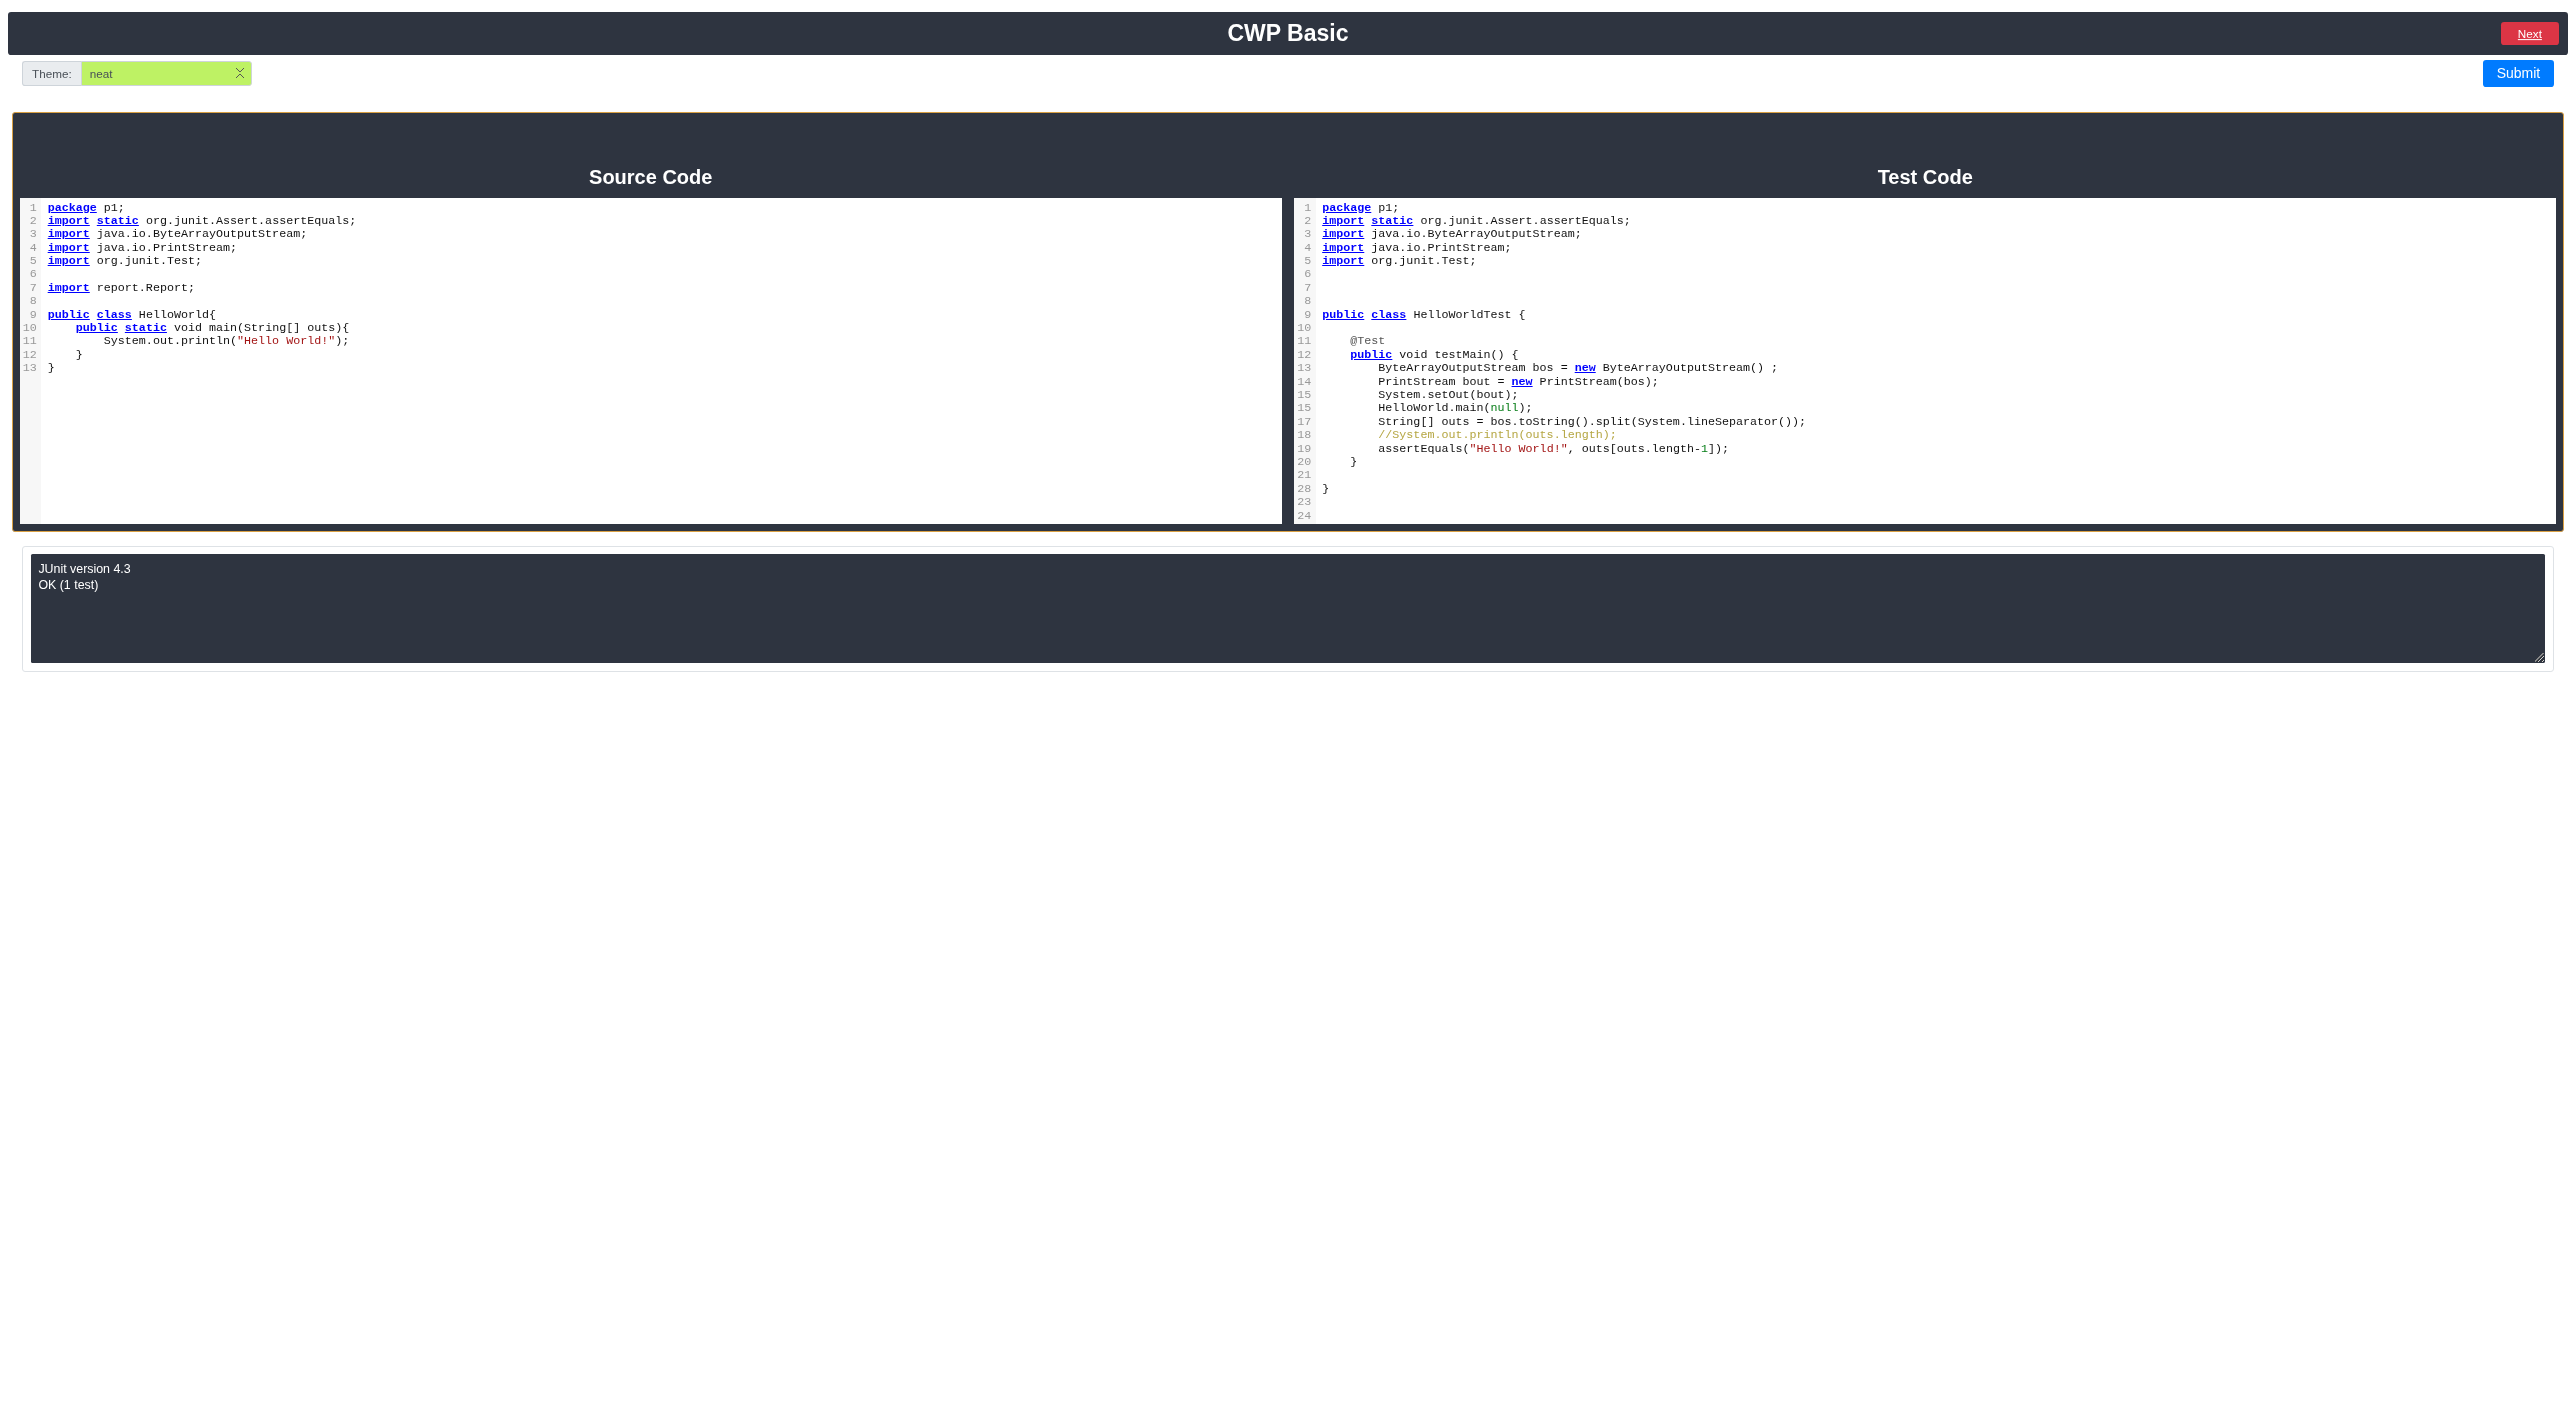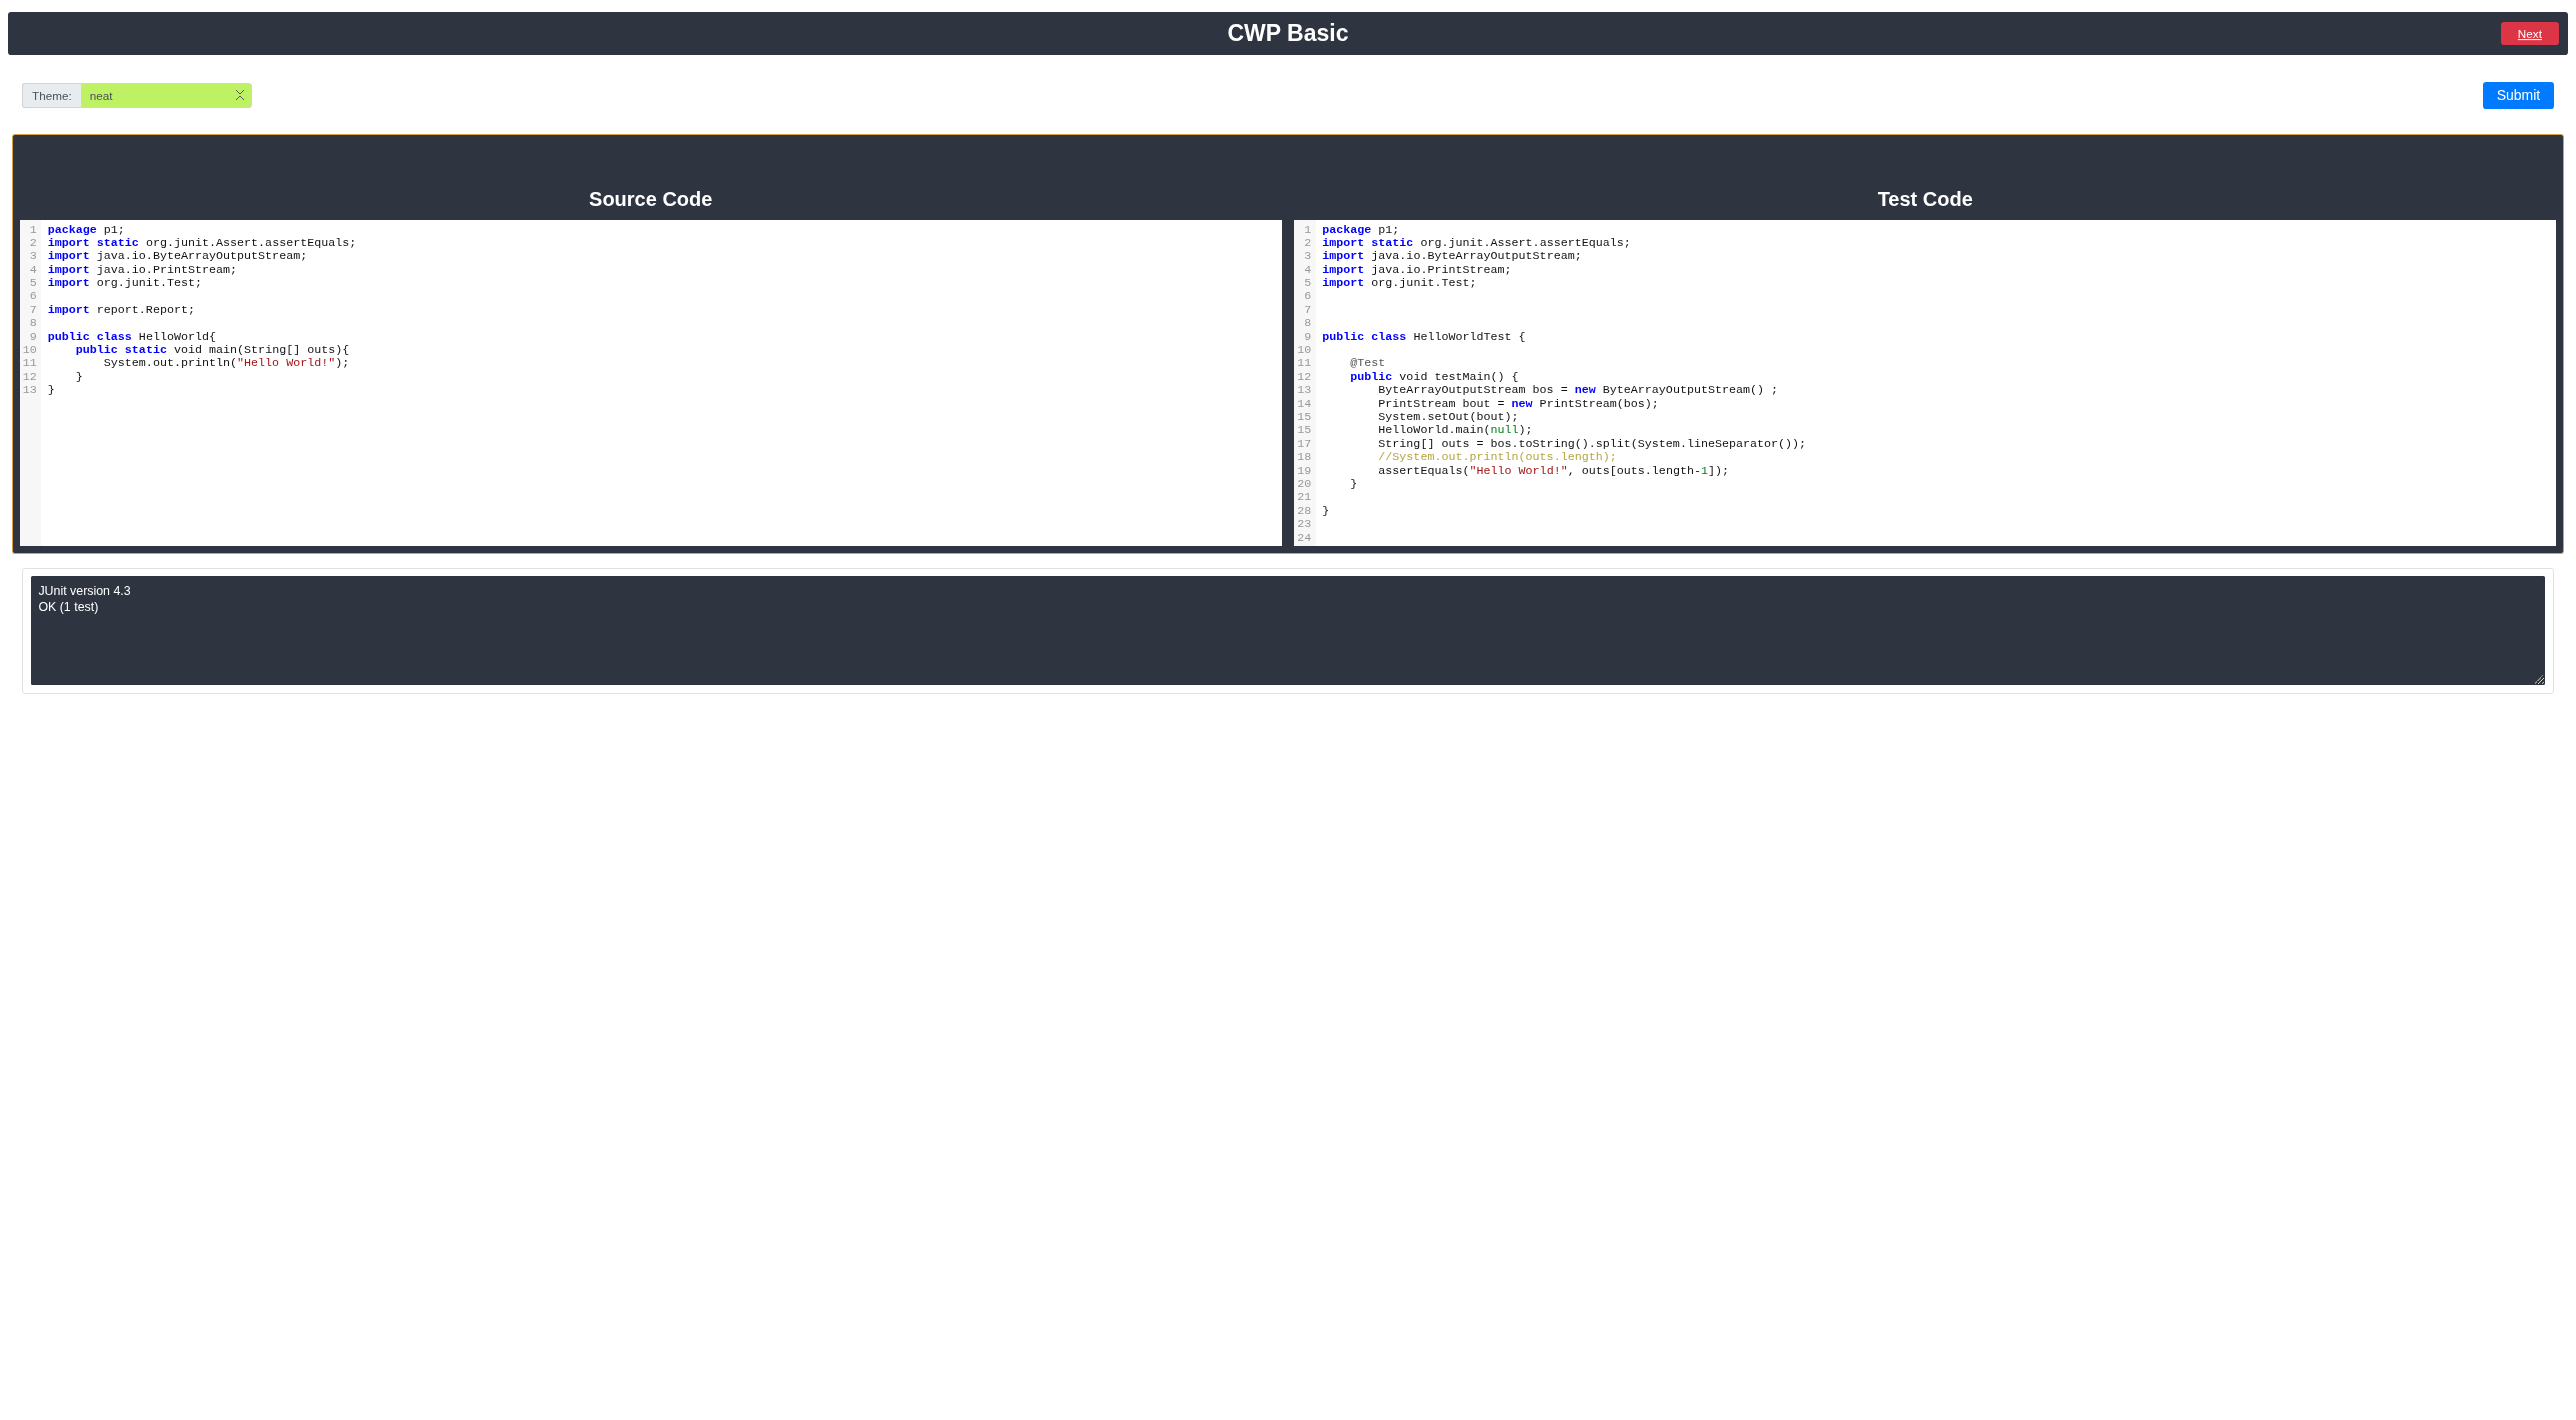--- a/index.html
+++ b/index.html
@@ -7,21 +7,21 @@
   body { padding: 12.4px 7.8px 7.8px 7.8px; }
 
   .header-bar {
     background: #2e3440;
     border-radius: 3.1px;
     padding: 7.8px 12.4px;
     display: flex;
     align-items: center;
     justify-content: center;
     position: relative;
-    margin-bottom: 27px;
+    margin-bottom: 5px;
   }
   .header-title {
     color: #fff;
     font-size: 23px;
     font-weight: 700;
     text-align: center;
   }
   .next-btn {
     position: absolute;
     right: 9.3px;
@@ -136,21 +136,21 @@
   }
   .gutter div { height: 13.4px; }
   .code-lines {
     padding: 3.1px 6.2px;
     white-space: pre;
     color: #111;
     overflow: auto;
     flex: 1;
   }
   .code-lines .line { height: 13.4px; }
-  .kw { color: #0000ff; font-weight: bold; }
+  .kw { color: #0000ff; font-weight: bold; text-decoration: underline; }
   .str { color: #a31515; }
   .num { color: #067d17; }
   .atom { color: #067d17; }
   .cmt { color: #b5a642; }
   .ann { color: #555; }
 
   .output-wrap {
     border: 0.8px solid #dee2e6;
     border-radius: 3.1px;
     padding: 7.8px;

